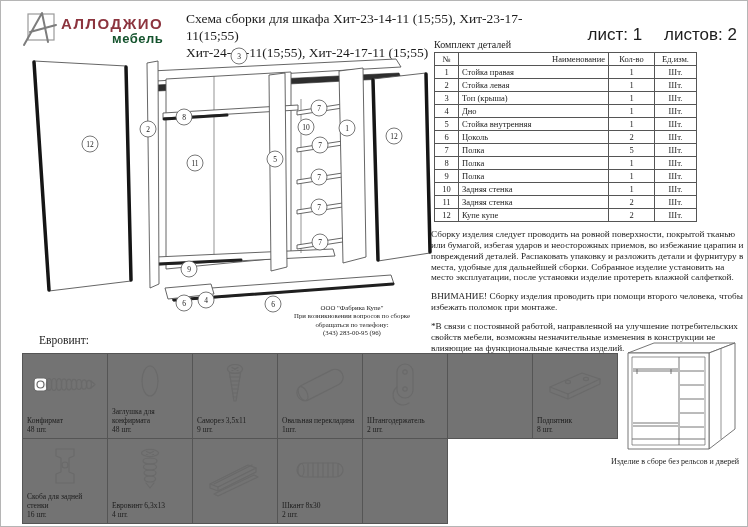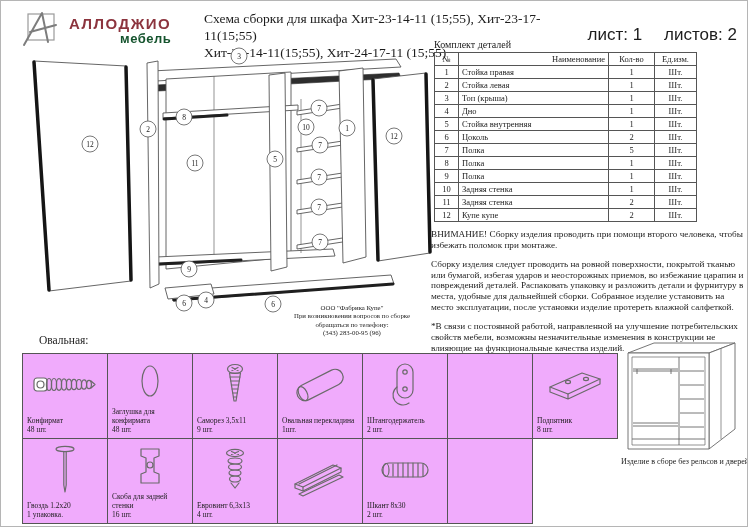--- a/index.html
+++ b/index.html
@@ -3,26 +3,26 @@
 <meta charset="utf-8">
 <style>
   * { margin:0; padding:0; box-sizing:border-box; }
   html,body { background:#e8e8e8; }
   .page {
     position:relative; width:748px; height:527px; background:#ffffff;
     border:1px solid #b5b5b5; overflow:hidden;
     font-family:"Liberation Serif", serif; color:#1c1c1c;
   }
   
-  .logo { position:absolute; left:20px; top:8px; display:flex; gap:8px; align-items:flex-start; }
+  .logo { position:absolute; left:20px; top:8px; display:flex; gap:0; align-items:flex-start; }
   .logo-mark { width:40px; height:40px; }
   .logo-text { font-family:"Liberation Sans", sans-serif; font-weight:bold; line-height:1.05; padding-top:7px; }
   .logo-brand { font-size:15px; letter-spacing:1.5px; color:#8c343e; }
   .logo-sub { font-size:13px; color:#14532d; text-align:right; letter-spacing:0.5px; }
-  .doc-title { position:absolute; left:203px; top:10px; width:380px; font-size:13.5px; line-height:1.25; }
+  .doc-title { position:absolute; left:185px; top:10px; width:380px; font-size:13.5px; line-height:1.25; }
   .sheet-info { position:absolute; right:10px; top:24px; font-family:"Liberation Sans", sans-serif; font-size:17px; display:flex; gap:22px;text-align:center; }
   
   .diagram { position:absolute; left:12px; top:46px; }
   .panel { fill:#ffffff; stroke:#555; stroke-width:0.9; stroke-linejoin:round; }
   .thin { stroke:#666; stroke-width:0.7; fill:none; }
   .dark-edge { stroke:#1f1f1f; stroke-width:3; fill:none; stroke-linecap:round; }
   .door-edge { stroke:#151515; stroke-width:3.5; fill:none; stroke-linecap:round; }
   #callouts circle { fill:#fff; stroke:#555; stroke-width:0.8; }
   #callouts text { font-size:7.5px; text-anchor:middle; fill:#222; font-family:"Liberation Serif", serif; }
   
@@ -37,28 +37,28 @@
   td.num-col { text-align:center; }
   td.name-col { text-align:left; padding-left:8px; }
   
   .notes { position:absolute; left:430px; top:228px; width:316px; font-size:9.2px; line-height:1.18; }
   .notes p { margin-bottom:8px; }
   
   .contact { position:absolute; left:278px; top:303px; width:146px; text-align:center; font-size:6.8px; line-height:1.25; }
   
   .hw-title { position:absolute; left:38px; top:333px; font-size:11.5px; }
   .hw-grid { position:absolute; left:21px; top:352px; display:grid; grid-template-columns:repeat(7,85px); grid-auto-rows:85px; border-top:1px solid #555; border-left:1px solid #555; }
-  .hw-cell { border-right:1px solid #555; border-bottom:1px solid #555; display:flex; flex-direction:column; background:#f0abfc; }
+  .hw-cell { border-right:1px solid #555; border-bottom:1px solid #555; display:flex; flex-direction:column; background:#737373; }
   .hw-icon { flex:1; display:flex; align-items:center; justify-content:center; }
   .hw-icon svg { stroke:#6a6a6a; fill:none; stroke-width:1.2; stroke-linecap:round; stroke-linejoin:round; }
   .hw-label { font-size:7.5px; line-height:1.2; padding:0 3px 4px 4px; }
   
   .assembled { position:absolute; left:620px; top:336px; width:124px; }
   .assembled svg { stroke:#666; fill:#fff; stroke-width:0.9; stroke-linejoin:round; }
-  .assembled-caption { position:absolute; left:610px; top:456px; width:138px; text-align:right; font-size:8px; line-height:1.2; }
+  .assembled-caption { position:absolute; left:610px; top:456px; width:138px; text-align:left; font-size:8px; line-height:1.2; }
 </style>
 </head>
 <body>
 
 <div class="page">
 
   <div class="logo">
     <svg class="logo-mark" viewBox="0 0 40 40">
       <rect x="7" y="5" width="26" height="26" fill="none" stroke="#9a9a9a" stroke-width="1.2"></rect>
       <path d="M3,36 L21,4 M21,4 L27,33 M9,23 L35,16" fill="none" stroke="#7d7d7d" stroke-width="2" stroke-linecap="round"></path>
@@ -243,35 +243,35 @@
             <td class="num-col">12</td>
             <td class="name-col">Купе купе</td>
             <td class="num-col">2</td>
             <td class="num-col">Шт.</td>
           </tr>
         </tbody>
     </table>
   </div>
 
   <div class="notes">
-    <p>ВНИМАНИЕ! Сборку изделия проводить при помощи второго человека, чтобы избежать поломок при монтаже.</p>
     <p><span>Сборку изделия следует проводить на ровной поверхности, покрытой тканью или бумагой, избегая ударов и неосторожных приемов, во избежание царапин и повреждений деталей.</span>
        <span>Распаковать упаковку и разложить детали и фурнитуру в места, удобные для дальнейшей сборки.</span>
        <span>Собранное изделие установить на место эксплуатации, после установки изделие протереть влажной салфеткой.</span></p>
+    <p>ВНИМАНИЕ! Сборку изделия проводить при помощи второго человека, чтобы избежать поломок при монтаже.</p>
     <p>*В связи с постоянной работой, направленной на улучшение потребительских свойств мебели, возможны незначительные изменения в конструкции не влияющие на функциональные качества изделий.</p>
   </div>
 
   <div class="contact">
     <div>ООО "Фабрика Купе"</div>
     <div>При возникновении вопросов по сборке</div>
     <div>обращаться по телефону:</div>
     <div>(343) 283-00-95 (96)</div>
   </div>
 
-  <div class="hw-title">Овальная:</div>
+  <div class="hw-title">Евровинт:</div>
 
   <div class="hw-grid">
 
     <div class="hw-cell">
       <div class="hw-icon">
         <svg width="66" height="26" viewBox="0 0 66 26">
           <rect x="2" y="6" width="13" height="13" rx="3" fill="#fff"></rect>
           <circle cx="8.5" cy="12.5" r="3.5"></circle>
           <ellipse cx="17" cy="12.5" rx="2.6" ry="6"></ellipse>
             <ellipse cx="22" cy="12.5" rx="2.6" ry="6"></ellipse>
@@ -350,32 +350,20 @@
         <svg width="62" height="36" viewBox="0 0 62 36">
           <polygon points="6,20 38,6 56,12 24,27"></polygon>
           <path d="M6,20 L6,25 L24,32 L24,27 M56,12 L56,17 L24,32"></path>
           <ellipse cx="24" cy="15" rx="2.5" ry="1.6"></ellipse>
             <ellipse cx="42" cy="12" rx="2.5" ry="1.6"></ellipse>
         </svg>
       </div>
       <div class="hw-label">
         <div>Подпятник</div>
         <div>8 шт.</div>
-      </div>
-    </div>
-    <div class="hw-cell">
-      <div class="hw-icon">
-        <svg width="24" height="50" viewBox="0 0 24 50">
-          <ellipse cx="12" cy="4" rx="9" ry="2.6"></ellipse>
-          <path d="M10.8,7 L10.8,40 L12,47 L13.2,40 L13.2,7"></path>
-        </svg>
-      </div>
-      <div class="hw-label">
-        <div>Гвоздь 1.2х20</div>
-        <div>1 упаковка.</div>
       </div>
     </div>
     <div class="hw-cell">
       <div class="hw-icon">
         <svg width="32" height="42" viewBox="0 0 32 42">
           <path d="M7,4 L25,4 L25,11 L20,13 L20,27 L25,29 L25,38 L7,38 L7,29 L12,27 L12,13 L7,11 Z"></path>
           <circle cx="16" cy="20" r="3"></circle>
         </svg>
       </div>
       <div class="hw-label">

